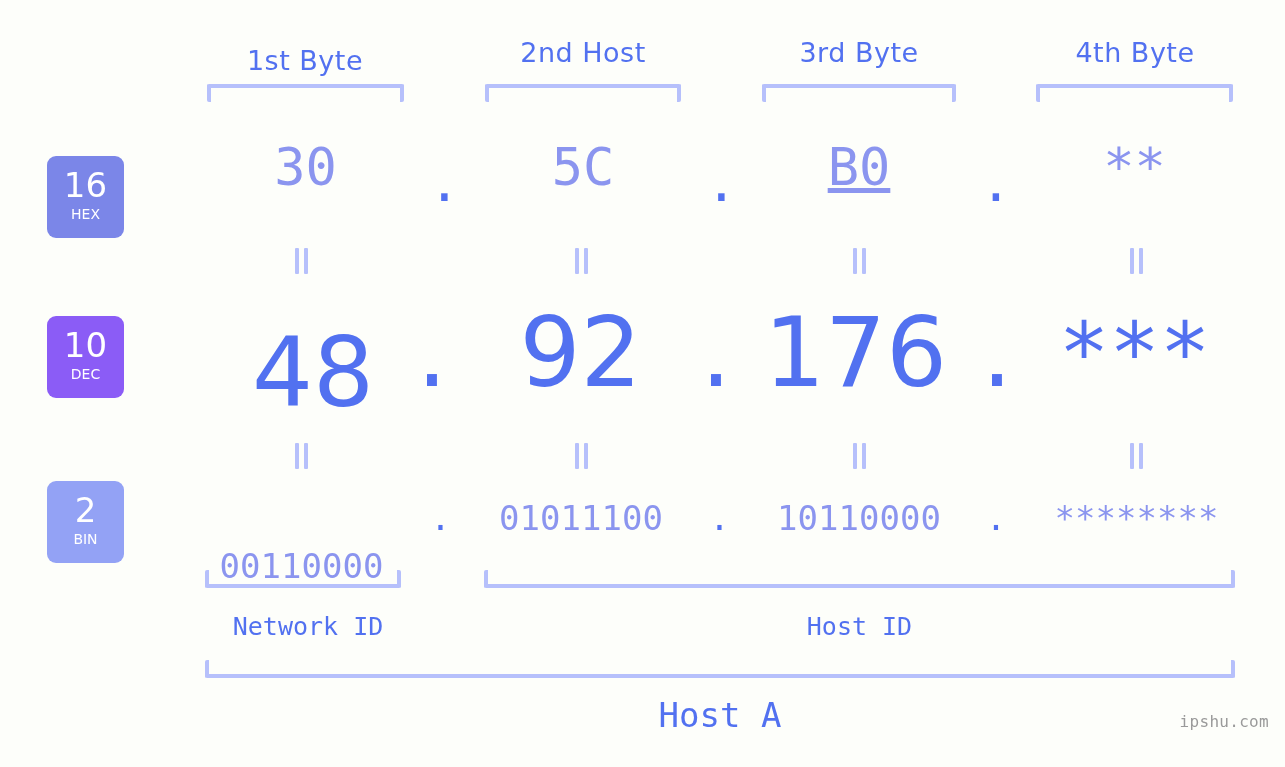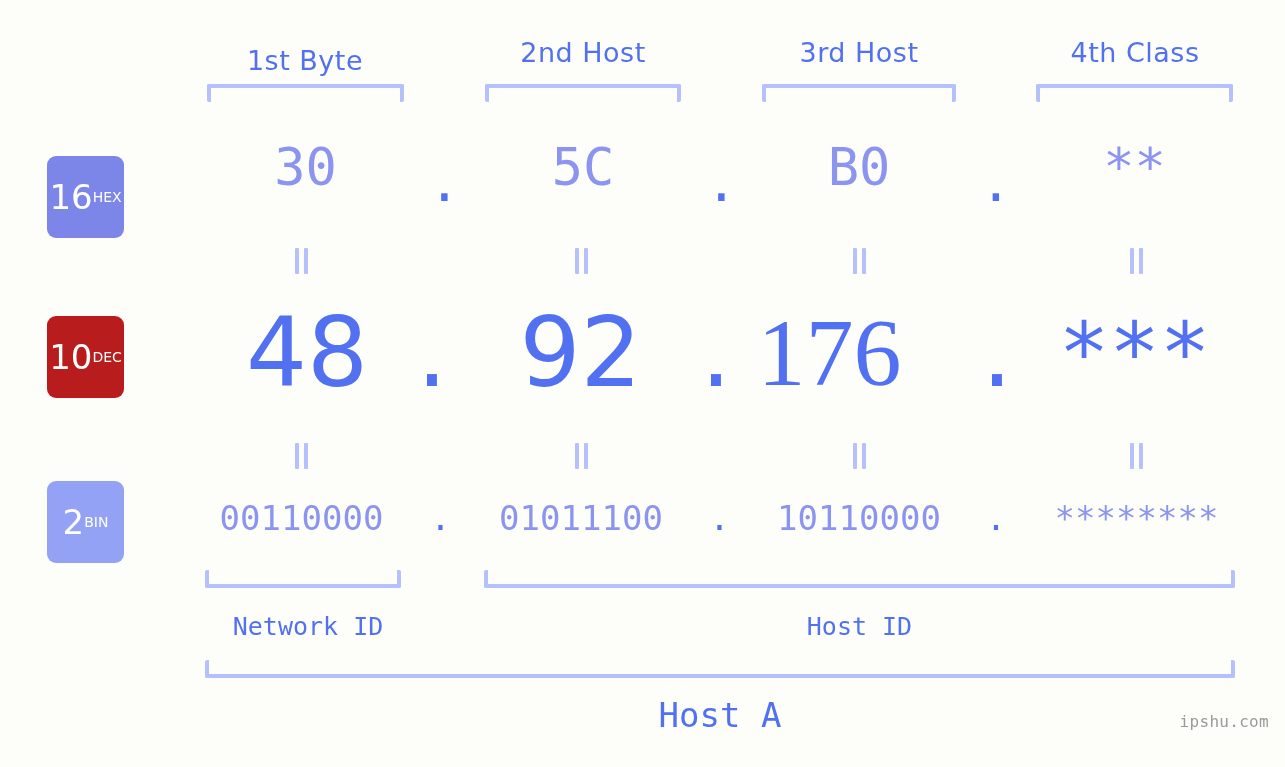--- a/index.html
+++ b/index.html
@@ -59,39 +59,39 @@
 
   
   .badge {
     position: absolute;
     left: 47px;
     width: 77px;
     border-radius: 9px;
     color: #ffffff;
     text-align: center;
     display: flex;
-    flex-direction: row;
+    flex-direction: column;
     align-items: center;
     justify-content: center;
     box-sizing: border-box;
   }
   .badge .num {
     font-size: 34px;
     line-height: 34px;
     font-weight: 400;
     font-family: "DejaVu Sans", sans-serif;
   }
   .badge .lbl {
     font-size: 14px;
     line-height: 24px;
     font-weight: 400;
     font-family: "DejaVu Sans", sans-serif;
   }
   #badge-hex { top: 156px; height: 82px; background: #7b86e8; }
-  #badge-dec { top: 316px; height: 82px; background: #b91c1c; }
+  #badge-dec { top: 316px; height: 82px; background: #8b5cf6; }
   #badge-bin { top: 481px; height: 82px; background: #93a2f5; }
 
   
   .cell {
     position: absolute;
     text-align: center;
     white-space: nowrap;
   }
 
   
@@ -193,22 +193,22 @@
     letter-spacing: 0.3px;
   }
 </style>
 </head>
 <body>
 
 <div class="canvas">
 
   <div class="byte-header" style="left:205px;width:200px;margin-top:8px;">1st Byte</div>
   <div class="byte-header" style="left:484px;width:198px;">2nd Host</div>
-  <div class="byte-header" style="left:761px;width:196px;">3rd Host</div>
-  <div class="byte-header" style="left:1035px;width:200px;">4th Class</div>
+  <div class="byte-header" style="left:761px;width:196px;">3rd Byte</div>
+  <div class="byte-header" style="left:1035px;width:200px;">4th Byte</div>
 
   <div class="bracket-down" style="left:207px;width:197px;"></div>
   <div class="bracket-down" style="left:485px;width:196px;"></div>
   <div class="bracket-down" style="left:762px;width:194px;"></div>
   <div class="bracket-down" style="left:1036px;width:197px;"></div>
 
   <div class="badge" id="badge-hex">
     <span class="num">16</span>
     <span class="lbl">HEX</span>
   </div>
@@ -218,67 +218,67 @@
   </div>
   <div class="badge" id="badge-bin">
     <span class="num">2</span>
     <span class="lbl">BIN</span>
   </div>
 
   <div class="cell hex-val" style="left:207px;width:197px;">30</div>
   <div class="cell hex-dot" style="left:404px;width:81px;">.</div>
   <div class="cell hex-val" style="left:485px;width:196px;">5C</div>
   <div class="cell hex-dot" style="left:681px;width:81px;">.</div>
-  <div class="cell hex-val" style="left:762px;width:194px;">B0</div>
+  <div class="cell hex-val" style="left:762px;width:194px;text-decoration:underline;">B0</div>
   <div class="cell hex-dot" style="left:956px;width:80px;">.</div>
   <div class="cell hex-val" style="left:1036px;width:197px;">**</div>
 
   <div class="eqmark" style="left:291px;top:248px;">
       <i></i>
       <i></i>
     </div>
   <div class="eqmark" style="left:571px;top:248px;">
       <i></i>
       <i></i>
     </div>
   <div class="eqmark" style="left:849px;top:248px;">
       <i></i>
       <i></i>
     </div>
   <div class="eqmark" style="left:1126px;top:248px;">
       <i></i>
       <i></i>
     </div>
 
-  <div class="cell dec-val" style="left:214px;width:186px;">48</div>
+  <div class="cell dec-val" style="left:220px;width:186px;margin-top:20px;">48</div>
   <div class="cell dec-dot" style="left:393px;width:78px;">.</div>
   <div class="cell dec-val" style="left:471px;width:219px;">92</div>
   <div class="cell dec-dot" style="left:677px;width:78px;">.</div>
-  <div class="cell dec-val" style="left:726px;width:207px;font-family:Liberation Serif, serif;">176</div>
+  <div class="cell dec-val" style="left:752px;width:207px;">176</div>
   <div class="cell dec-dot" style="left:958px;width:78px;">.</div>
   <div class="cell dec-val stars" style="left:1032px;width:205px;">***</div>
 
   <div class="eqmark" style="left:291px;top:443px;">
       <i></i>
       <i></i>
     </div>
   <div class="eqmark" style="left:571px;top:443px;">
       <i></i>
       <i></i>
     </div>
   <div class="eqmark" style="left:849px;top:443px;">
       <i></i>
       <i></i>
     </div>
   <div class="eqmark" style="left:1126px;top:443px;">
       <i></i>
       <i></i>
     </div>
 
-  <div class="cell bin-val" style="left:203px;width:197px;">00110000</div>
+  <div class="cell bin-val" style="left:203px;width:197px;margin-top:48px;">00110000</div>
   <div class="cell bin-dot" style="left:400px;width:81px;">.</div>
   <div class="cell bin-val" style="left:483px;width:196px;">01011100</div>
   <div class="cell bin-dot" style="left:679px;width:81px;">.</div>
   <div class="cell bin-val" style="left:762px;width:194px;">10110000</div>
   <div class="cell bin-dot" style="left:956px;width:80px;">.</div>
   <div class="cell bin-val" style="left:1038px;width:197px;">********</div>
 
   <div class="bracket-up" style="left:205px;top:570px;width:196px;"></div>
   <div class="bracket-up" style="left:484px;top:570px;width:751px;"></div>
 

